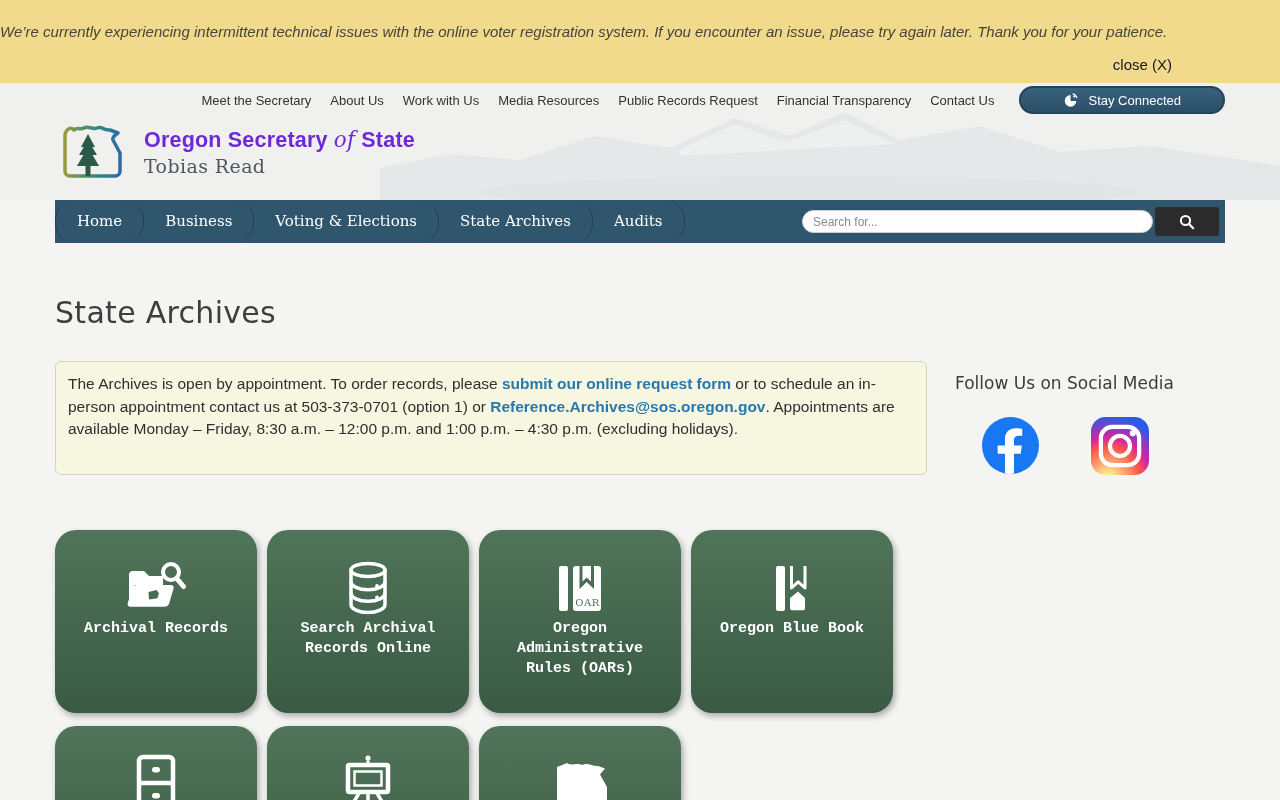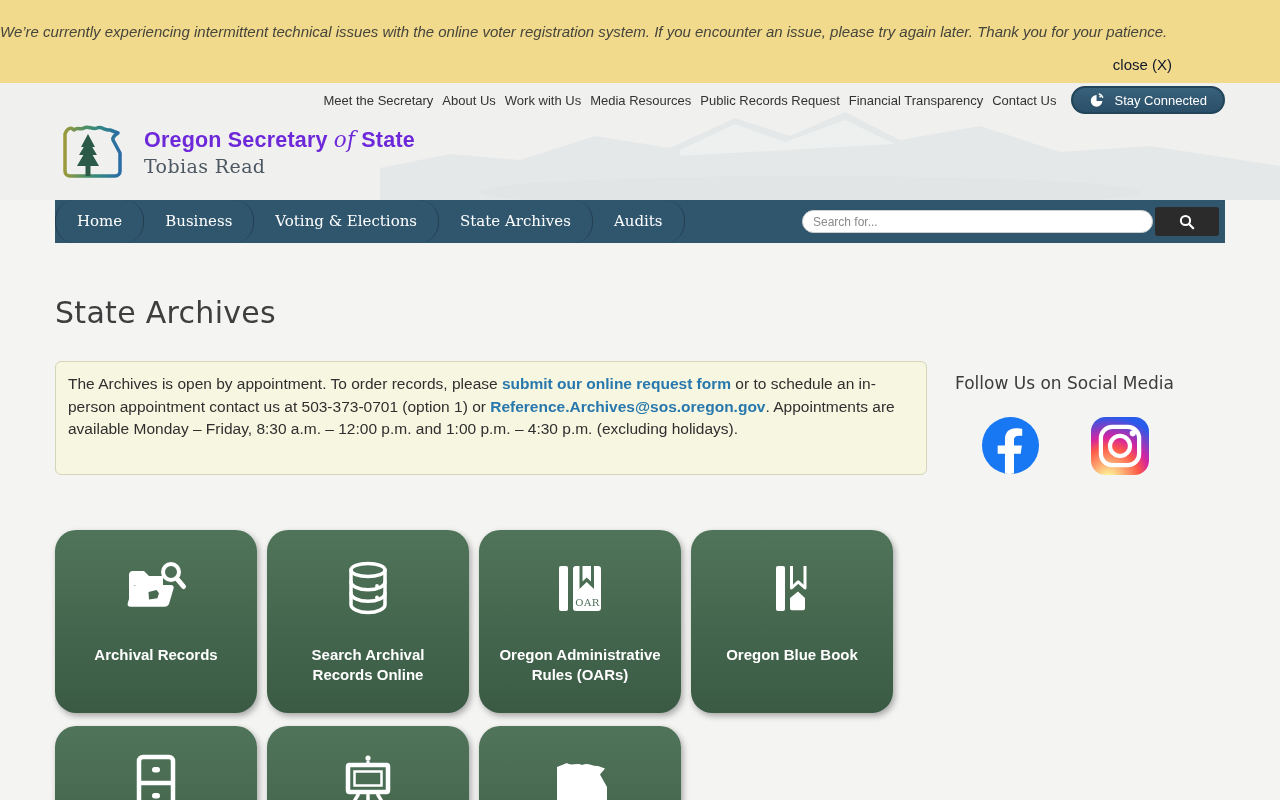--- a/index.html
+++ b/index.html
@@ -18,25 +18,25 @@
     padding-top:23px; font-size:15px; color:#45453c;font-style:italic;
   }
   .alert-close {
     position:absolute; right:108px; top:56px;
     color:#0f172a; font-size:15px; cursor:pointer; text-decoration:none;
   }
   
   .site-header { height:117px; background:#f0f0ef; position:relative; overflow:hidden; }
   .mountains { position:absolute; right:0; bottom:0; pointer-events:none; }
   .utility-row {
-    position:absolute; top:3px; right:55px; display:flex; align-items:center; gap:9px;
+    position:absolute; top:3px; right:55px; display:flex; align-items:center; gap:19px;
   }
   .utility-link { font-size:13px; color:#333; text-decoration:none; cursor:pointer; }
   .stay-btn {
-    height:28px; padding:0 16px; border-radius:14px; border:2px solid #224459;
+    height:28px; padding:0 42px; border-radius:14px; border:2px solid #224459;
     background:linear-gradient(180deg,#38617b 0%, #2b4f68 100%);
     color:#fff; font-size:13px; display:flex; align-items:center; gap:9px;
     cursor:pointer; margin-left:6px;
   }
   .logo-block { position:absolute; left:55px; top:38px; display:flex; align-items:center; gap:13px; cursor:pointer; }
   .logo-title { font-size:21.5px; font-weight:bold; color:#6d28d9; letter-spacing:.2px; }
   .logo-title .of-word { font-family:"DejaVu Serif", serif; font-style:italic; font-weight:normal; }
   .logo-subtitle { font-family:"DejaVu Serif", serif; font-size:19px; color:#4c5761; margin-top:2px; letter-spacing:.4px; }
   
   .main-nav {
@@ -78,22 +78,22 @@
   
   .cards { margin-top:55px; width:860px; display:flex; flex-wrap:wrap; gap:13px 10px; }
   .card {
     width:202px; height:183px; border-radius:21px;
     background:linear-gradient(180deg,#507459 0%, #3a5a44 100%);
     box-shadow:2px 3px 6px rgba(0,0,0,.32);
     display:flex; flex-direction:column; align-items:center; cursor:pointer;
   }
   .card-icon { height:62px; margin-top:27px; display:flex; align-items:center; justify-content:center; }
   .card-label {
-    margin-top:26px; color:#fff; font-weight:bold; font-size:15px;
-    line-height:20px; text-align:center; padding:0 16px;
+    color:#fff; font-weight:bold; font-size:15px;
+    line-height:20px; text-align:center; padding:0 16px;font-family:Liberation Mono, monospace;
   }
 </style>
 </head>
 <body>
 
 <div class="alert-banner">
   <div class="alert-msg">We’re currently experiencing intermittent technical issues with the online voter registration system. If you encounter an issue, please try again later. Thank you for your patience.</div>
   <a class="alert-close">close (X)</a>
 </div>
 

